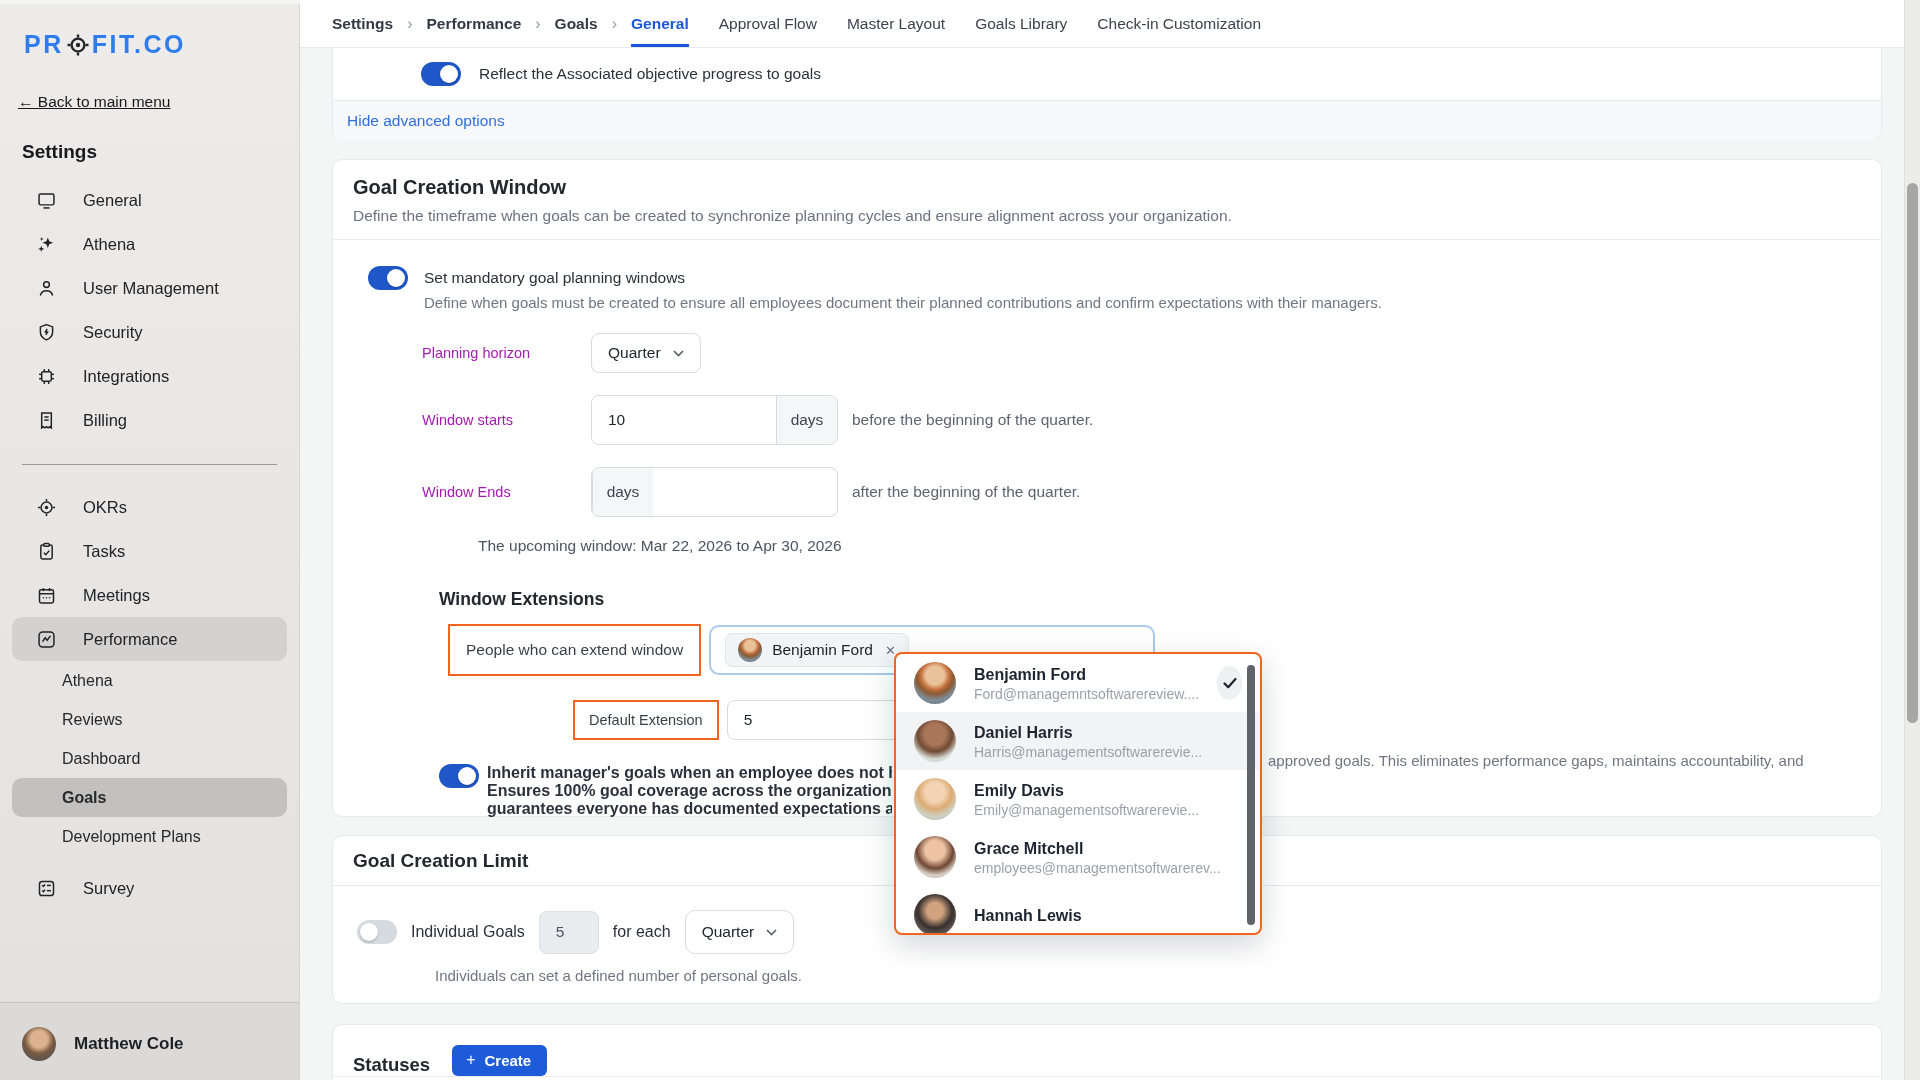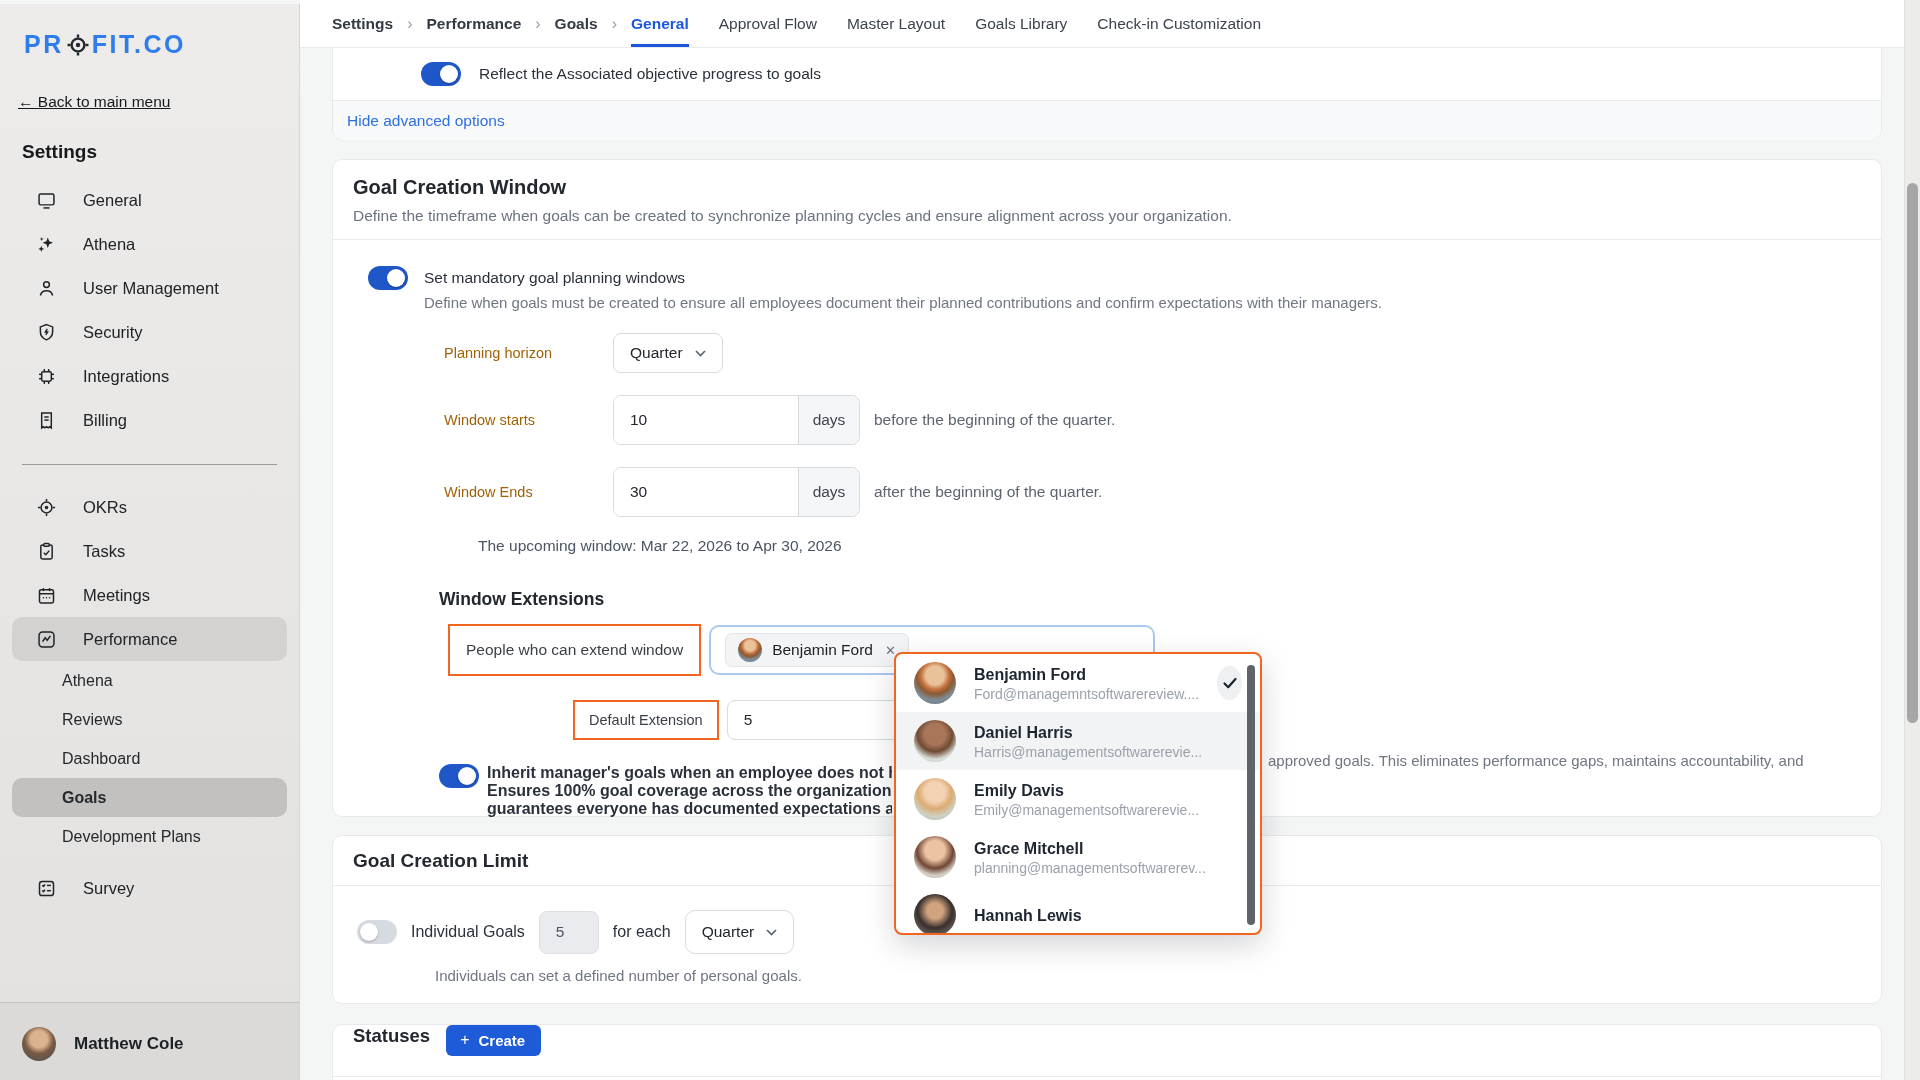--- a/index.html
+++ b/index.html
@@ -73,21 +73,21 @@
   #card-gcw{top:159px;height:658px;}
   .c2-header{padding:16px 20px 14px 20px;border-bottom:1px solid #e8eaec;}
   .card-title{font-size:20px;font-weight:600;color:#23282f;}
   .card-desc{margin-top:8px;font-size:15.5px;color:#6b7280;}
   .c2-body{padding:26px 0 0 35px;}
   .toggle-row{display:flex;gap:16px;}
   .toggle-row .t-label{font-size:15.5px;color:#2b313b;line-height:24px;}
   .toggle-row .t-desc{margin-top:3px;font-size:15px;color:#707682;line-height:20px;}
   .form{margin:20px 0 0 54px;}
   .form-row{display:flex;align-items:center;}
-  .form-label{width:169px;font-size:14.5px;color:#a16207;flex:0 0 auto;margin-left:22px;}
+  .form-label{width:169px;font-size:14.5px;color:#a21caf;flex:0 0 auto;}
   .select{display:flex;align-items:center;gap:12px;height:40px;padding:0 16px;border:1px solid #d7dbe0;
           border-radius:8px;background:#fff;font-size:15.5px;color:#22272e;cursor:pointer;}
   .input-group{display:flex;width:247px;height:50px;border:1px solid #d7dbe0;border-radius:8px;overflow:hidden;}
   .input-group input{flex:1;border:none;outline:none;padding:0 16px;font-size:15.5px;color:#22272e;
                      font-family:inherit;min-width:0;background:#fff;}
   .input-suffix{width:61px;display:flex;align-items:center;justify-content:center;background:#f5f6f7;
                 border-left:1px solid #d7dbe0;font-size:15.5px;color:#3f4650;}
   .after-text{margin-left:14px;font-size:15.5px;color:#5d6470;}
   .upcoming{margin:20px 0 0 56px;font-size:15.5px;color:#4b5563;}
   .ext-title{margin:34px 0 0 71px;font-size:17.5px;font-weight:700;color:#23282f;}
@@ -114,21 +114,21 @@
   .c3-header .card-title{font-size:19px;}
   .c3-body{padding:24px 0 0 24px;}
   .limit-row{display:flex;align-items:center;gap:14px;}
   .limit-row .lbl{font-size:16px;color:#2b313b;}
   .input-disabled{width:60px;height:43px;background:#e9ebee;border:1px solid #dcdfe3;border-radius:8px;
                   padding:0 0 0 16px;font-size:15.5px;color:#4b5563;font-family:inherit;outline:none;}
   .c3-desc{margin:13px 0 0 78px;font-size:15px;color:#707682;}
 
   
   #card-statuses{top:1024px;height:120px;border-radius:10px 10px 0 0;}
-  .c4-header{display:flex;align-items:flex-start;gap:16px;height:52px;padding-left:20px;
+  .c4-header{display:flex;align-items:flex-end;gap:22px;height:52px;padding-left:20px;
              border-bottom:1px solid #e8eaec;}
   .c4-header .card-title{font-size:18.5px;}
   .btn-primary{display:flex;align-items:center;gap:9px;background:#1d5bd8;color:#fff;border:none;
                border-radius:6px;padding:6px 16px 7px 14px;font-size:15px;font-weight:600;
                font-family:inherit;cursor:pointer;}
   .btn-primary .plus{font-size:16px;font-weight:400;}
 
   
   .dropdown{position:absolute;left:894px;top:652px;width:368px;height:283px;background:#fff;
             border:2px solid #f0661e;border-radius:8px;box-shadow:0 10px 30px rgba(16,24,40,.18);
@@ -360,21 +360,20 @@
             <div class="input-group">
               <input value="10" style="">
               <span class="input-suffix">days</span>
             </div>
             <span class="after-text">before the beginning of the quarter.</span>
           </div>
 
           <div class="form-row" style="margin-top:22px;">
             <span class="form-label">Window Ends</span>
             <div class="input-group">
-              <input value="30" style="">
               <span class="input-suffix">days</span>
             </div>
             <span class="after-text">after the beginning of the quarter.</span>
           </div>
 
           <div class="upcoming">The upcoming window: Mar 22, 2026 to Apr 30, 2026</div>
         </div>
 
         <div class="ext-title">Window Extensions</div>
 
@@ -475,21 +474,21 @@
       <div class="av av-emily" style="width:42px;height:42px;"></div>
       <div class="dd-text">
         <div class="nm">Emily Davis</div>
         <div class="em">Emily@managementsoftwarerevie...</div>
       </div>
     </div>
     <div class="dd-item">
       <div class="av av-grace" style="width:42px;height:42px;"></div>
       <div class="dd-text">
         <div class="nm">Grace Mitchell</div>
-        <div class="em">planning@managementsoftwarerev...</div>
+        <div class="em">employees@managementsoftwarerev...</div>
       </div>
     </div>
     <div class="dd-item">
       <div class="av av-hannah" style="width:42px;height:42px;"></div>
       <div class="dd-text">
         <div class="nm">Hannah Lewis</div>
         <div class="em"></div>
       </div>
     </div>
     <div class="dd-scrollthumb"></div>

